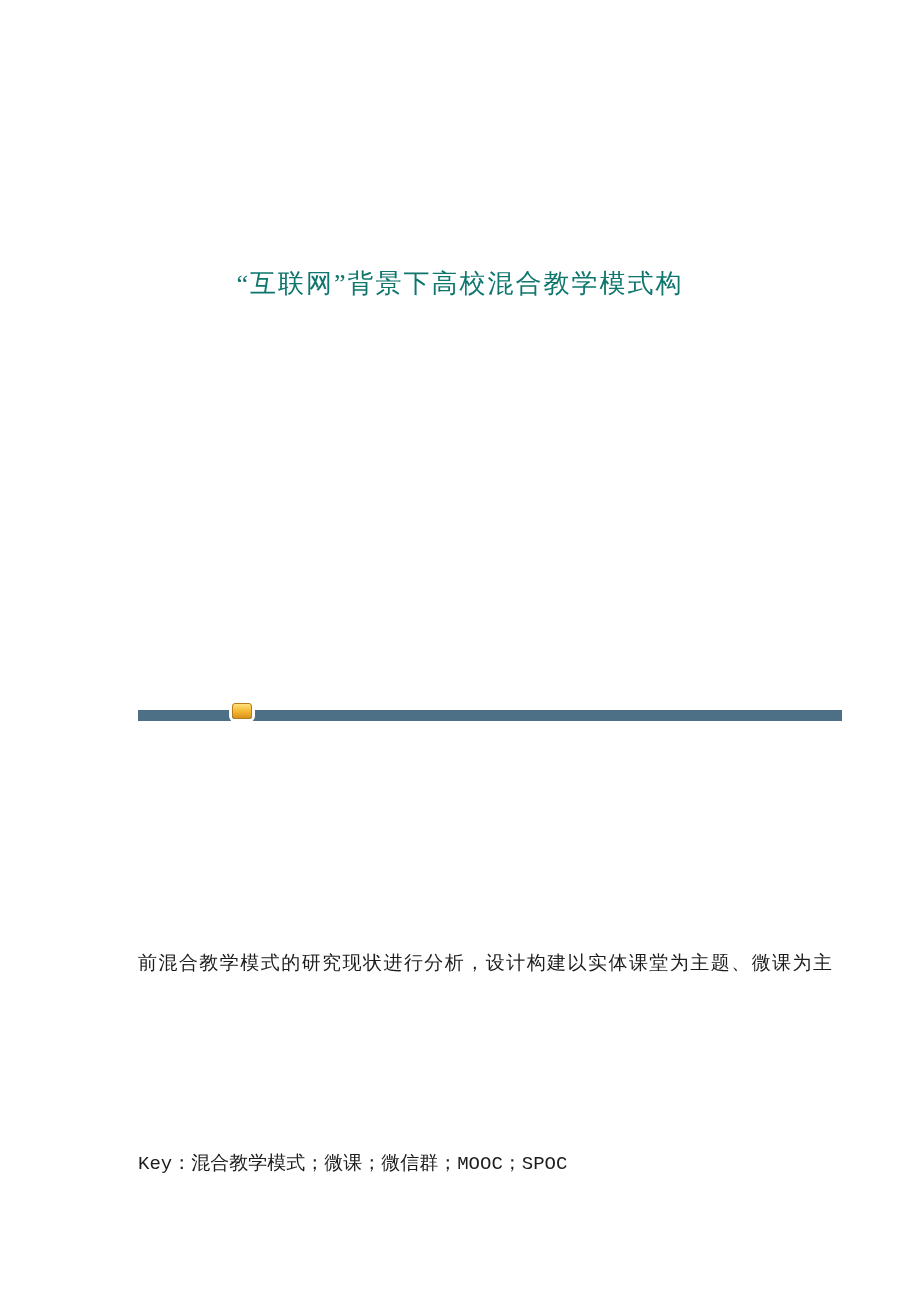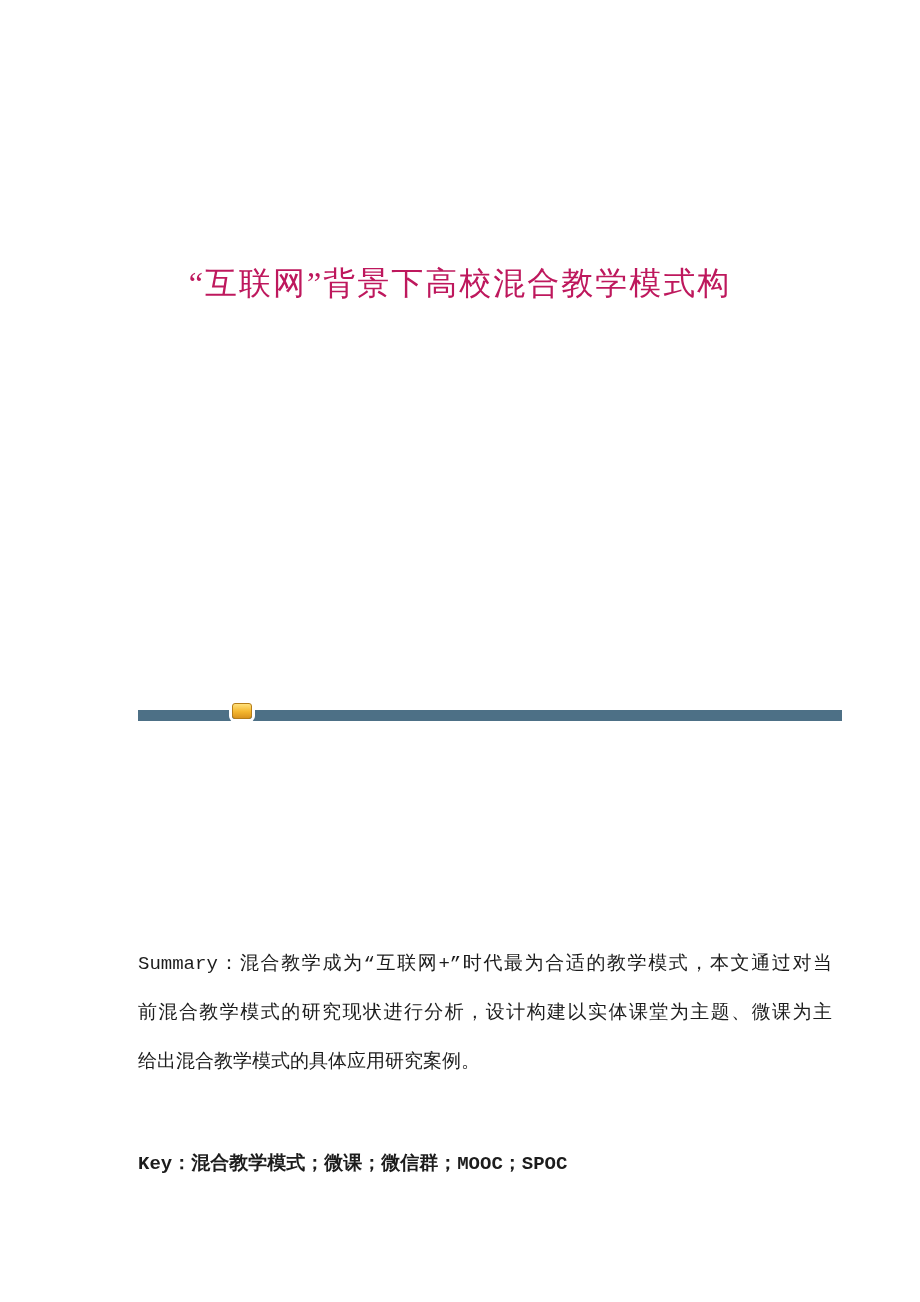--- a/index.html
+++ b/index.html
@@ -11,24 +11,24 @@
     overflow: hidden;
     font-family: "Liberation Serif", serif;
   }
   .title {
     position: absolute;
     top: 233px;
     left: 0;
     width: 920px;
     text-align: center;
     font-family: "Liberation Serif", serif;
-    font-size: 32px;
+    font-size: 26px;
     line-height: 101px;
     letter-spacing: 2px;
-    color: #be185d;
+    color: #0f766e;
     white-space: nowrap;
   }
   .rule {
     position: absolute;
     top: 710px;
     left: 138px;
     width: 704px;
     height: 11px;
     background: #4d7086;
   }
@@ -56,37 +56,34 @@
     width: 694px;
   }
   .jline { text-align: justify; text-align-last: justify; }
   .jline.last { text-align-last: left; }
   .keywords {
     position: absolute;
     top: 1140px;
     left: 138px;
     width: 694px;
     white-space: nowrap;
-    font-weight: bold;
   }
 </style>
 </head>
 <body>
 
 <div class="page">
 
   <div class="title">
     <div>“互联网”背景下高校混合教学模式构</div>
   </div>
 
   <div class="rule" style="background: rgb(77, 112, 134);">
     <div class="rule-icon" style="background: linear-gradient(rgb(255, 224, 122), rgb(244, 182, 46) 55%, rgb(217, 147, 29)); border-color: rgb(182, 125, 24);"></div>
   </div>
 
   <div class="summary bodytext">
-    <div class="jline">Summary：混合教学成为“互联网+”时代最为合适的教学模式，本文通过对当</div>
     <div class="jline">前混合教学模式的研究现状进行分析，设计构建以实体课堂为主题、微课为主</div>
-    <div class="jline last">给出混合教学模式的具体应用研究案例。</div>
   </div>
 
   <div class="keywords bodytext">Key：混合教学模式；微课；微信群；MOOC；SPOC</div>
 
 </div>
 
 </body></html>

